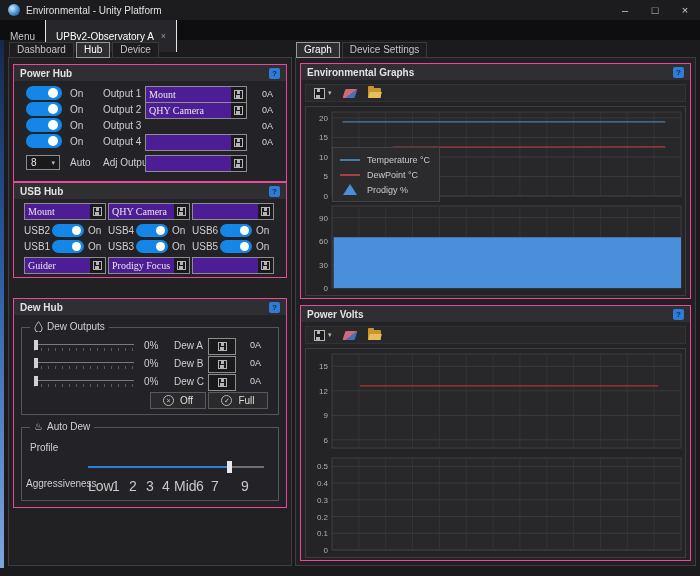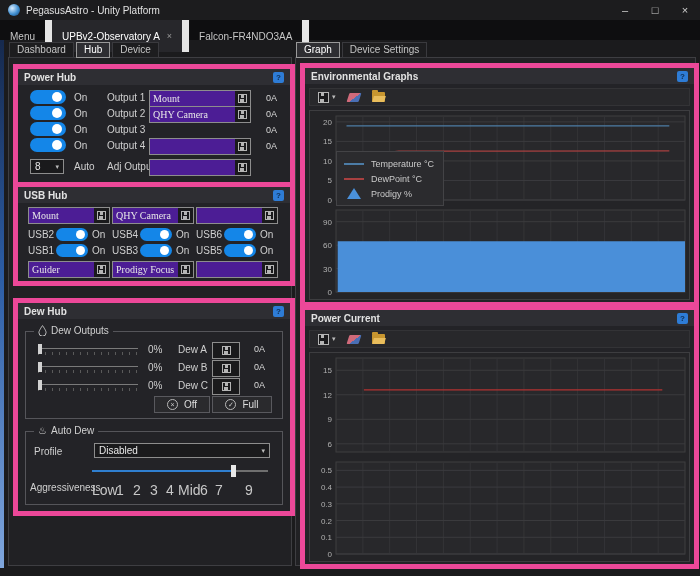--- a/index.html
+++ b/index.html
@@ -5,32 +5,32 @@
   html,body{margin:0;padding:0}
   body{width:700px;height:576px;background:#1b1b1d;font-family:"Liberation Sans",sans-serif;color:#d6d6d6;position:relative;overflow:hidden;font-size:10px}
   
   .titlebar{position:absolute;left:0;top:0;width:700px;height:20px;background:#1c1c1e;display:flex;align-items:center}
   .applogo{width:12px;height:12px;border-radius:50%;margin:0 6px 0 8px;background:radial-gradient(circle at 35% 35%,#d8ecff,#3f8ed0 55%,#123a66)}
   .apptitle{font-size:10px;color:#e0e0e0}
   .winbtns{margin-left:auto;display:flex}
   .winbtn{width:30px;height:20px;display:flex;align-items:center;justify-content:center;color:#cfcfcf;font-size:11px}
   
   .tabbar{position:absolute;left:0;top:20px;width:700px;height:20px;background:#0e0e10;display:flex;align-items:stretch}
-  .maintab{display:flex;align-items:center;padding:16px 10px;color:#c6c6c6;font-size:10px;border-right:7px solid #e5e5e5}
+  .maintab{display:flex;align-items:center;padding:16px 10px;color:#c6c6c6;font-size:10px;border-right:1px solid #e5e5e5}
   .maintab.sel{background:#27272b;color:#fff}
   .tabclose{margin-left:7px;color:#9a9a9a;font-size:9px}
   
   .bluestrip{position:absolute;left:0;top:40px;bottom:8px;width:4px;background:linear-gradient(180deg,#16294d 0%,#2c5da5 45%,#7fa6dd 100%)}
   
   .subtabs{position:absolute;display:flex;gap:2px;z-index:3}
   .subtab{padding:1px 7px;border:1px solid #3a3a3e;background:#1d1d1f;color:#c4c4c4;font-size:10px;line-height:12px}
   .subtab.sel{background:#2e2e32;border-color:#9a9a9a;color:#fff}
   
   .panel{position:absolute;background:#212124;border:1px solid #3e3e42}
-  .section{position:absolute;background:#232327;border:5px solid #ec4899}
+  .section{position:absolute;background:#232327;border:1px solid #ec4899}
   .sech{height:16px;background:#2e2e33;display:flex;align-items:center;padding:0 6px;font-size:10px;font-weight:bold;color:#e2e2e2}
   .info{margin-left:auto;width:11px;height:11px;background:#2e7cd6;border-radius:2px;color:#0c2d52;font-size:8px;font-weight:bold;display:flex;align-items:center;justify-content:center}
   
   .toggle{width:36px;height:14px;background:#1486e8;border-radius:7px;position:relative}
   .toggle i{position:absolute;left:62%;top:2px;width:10px;height:10px;background:#fff;border-radius:50%}
   .toggle.sm{width:32px;height:13px}
   .toggle.sm i{width:9px;height:9px}
   
   .ig{position:absolute;display:flex;align-items:center;border:1px solid #8d8d8d;background:#1a1a1c;height:15px}
   .tin{background:#4c1d95;border:none;outline:none;color:#e8e8e8;font-size:10px;padding:0 3px;flex:1;min-width:0;height:100%;font-family:Liberation Serif, serif}
@@ -77,35 +77,34 @@
   .lg-sw{width:22px;display:flex;align-items:center;justify-content:center}
   .lgline{width:20px;height:2px;display:block}
   .tri{width:0;height:0;border-left:7px solid transparent;border-right:7px solid transparent;border-bottom:11px solid #4a90d9;display:block}
   .dropicon{font-size:10px;color:#cfcfcf}
 </style>
 </head>
 <body>
 
 <div class="titlebar">
   <span class="applogo"></span>
-  <span class="apptitle">PegasusAstro - Unity Platform</span>
+  <span class="apptitle">Environmental - Unity Platform</span>
   <span class="winbtns">
     <span class="winbtn">–</span>
     <span class="winbtn">□</span>
     <span class="winbtn">×</span>
   </span>
 </div>
 
 <div class="tabbar">
   <div class="maintab">Menu</div>
   <div class="maintab sel">
     <span>UPBv2-Observatory A</span>
     <span class="tabclose">×</span>
   </div>
-  <div class="maintab">Falcon-FR4NDO3AA</div>
 </div>
 
 <div class="bluestrip"></div>
 
 <div class="subtabs" style="left:9px;top:42px">
   <div class="subtab">Dashboard</div>
   <div class="subtab sel">Hub</div>
   <div class="subtab">Device</div>
 </div>
 
@@ -324,24 +323,20 @@
         <span>Full</span>
       </span>
     </div>
 
     <div class="fset" style="left:7px;top:128px;width:256px;height:72px">
       <span class="flabel">
         <span class="dropicon">♨</span>
         <span>Auto Dew</span>
       </span>
       <span class="rowlbl" style="left:8px;top:14px">Profile</span>
-      <span class="dd" style="left:68px;top:11px;width:176px">
-        <span>Disabled</span>
-        <span class="caret">▾</span>
-      </span>
       <span class="aggslider" style="left:66px;top:33px;width:176px">
         <span class="aggtrack"></span>
           <span class="aggfill"></span>
           <span class="agghandle"></span>
       </span>
       <span class="rowlbl" style="left:4px;top:50px">Aggressiveness</span>
       <span class="scalelbl" style="left:66px;top:50px">Low</span>
       <span class="scalelbl" style="left:90px;top:50px">1</span>
       <span class="scalelbl" style="left:107px;top:50px">2</span>
       <span class="scalelbl" style="left:124px;top:50px">3</span>
@@ -443,21 +438,21 @@
             <text x="22" y="66.57142857142857" text-anchor="end" font-size="8" fill="#b0b0b0" font-family="Liberation Sans, sans-serif">30</text>
             <line x1="26" y1="87" x2="375" y2="87" stroke="#3b3b3e"></line>
             <text x="22" y="90" text-anchor="end" font-size="8" fill="#b0b0b0" font-family="Liberation Sans, sans-serif">0</text>
             <polygon points="27.7,36.2 375.0,36.2 375.0,87.0 27.7,87.0" fill="#4a8fd9"></polygon>
           </svg></div>
     </div>
   </div>
 
   <div class="section" style="left:4px;top:247px;width:389px;height:254px">
     <div class="sech">
-      <span>Power Current</span>
+      <span>Power Volts</span>
       <span class="info">?</span>
     </div>
     <div class="toolbar" style="top:20px">
       <span class="tbgroup">
         <span class="floppy lg"></span>
         <span class="tbcaret">▾</span>
       </span>
       <span class="eraser"></span>
       <span class="folder"></span>
     </div>

